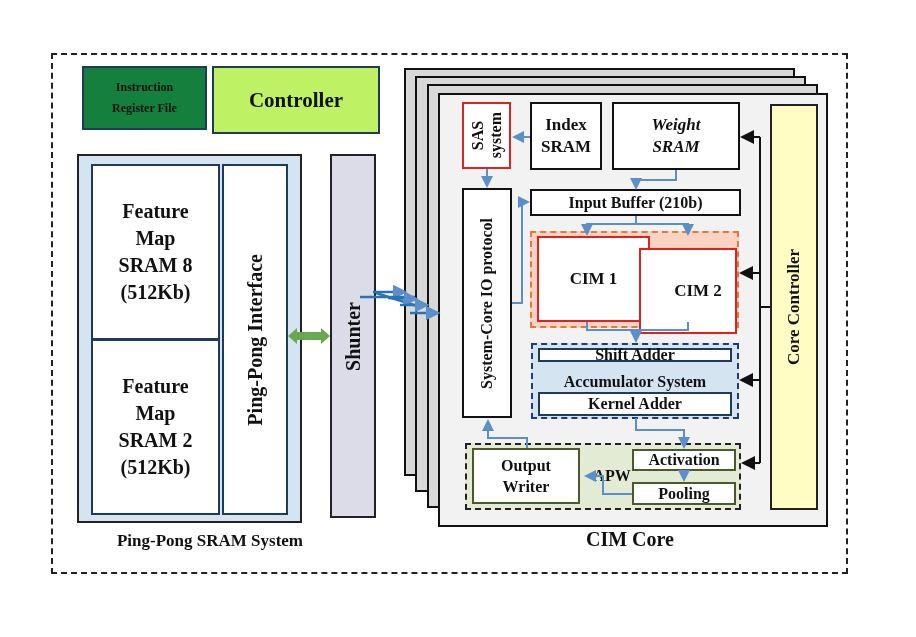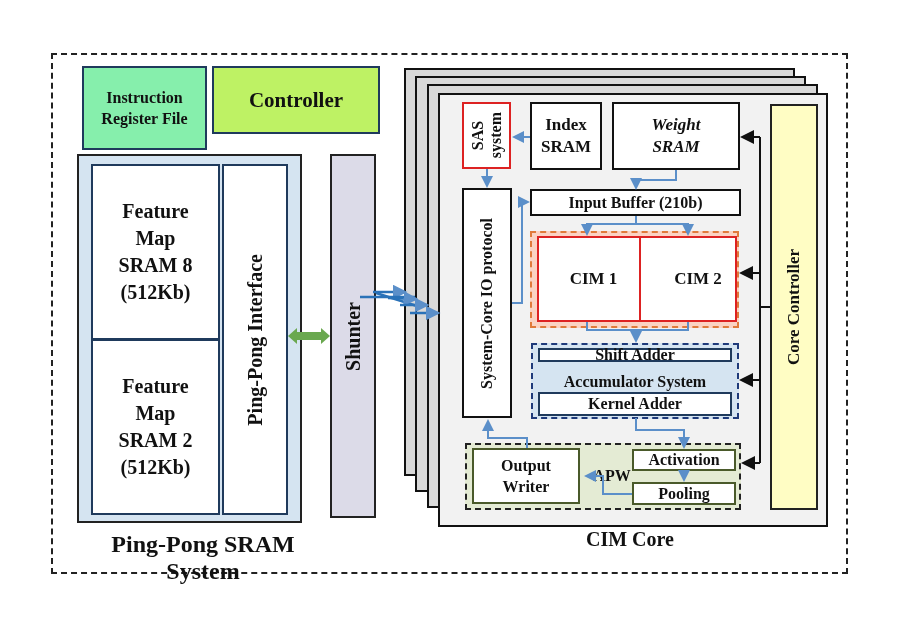--- a/index.html
+++ b/index.html
@@ -1,46 +1,46 @@
 <!DOCTYPE html>
 <html><head>
 <meta charset="utf-8">
 <style>
   html,body{margin:0;padding:0;background:#ffffff;}
   body{width:916px;height:637px;position:relative;overflow:hidden;font-family:"Liberation Serif","DejaVu Serif",serif;font-weight:bold;color:#111;}
   .abs{position:absolute;box-sizing:border-box;}
   .center{display:flex;align-items:center;justify-content:center;text-align:center;}
   .outer{left:51px;top:53px;width:797px;height:521px;border:2px dashed #222;}
-  .irf{left:82px;top:66px;width:125px;height:84px;background:#86efac;border:2px solid #1f3a5c;font-size:16px;line-height:21px;}
+  .irf{left:82px;top:66px;width:125px;height:64px;background:#15803d;border:2px solid #1f3a5c;font-size:12px;line-height:21px;}
   .ctrl{left:212px;top:66px;width:168px;height:68px;background:#bef264;border:2px solid #1f3a5c;font-size:21px;}
   .ppsys{left:77px;top:154px;width:225px;height:369px;background:#d5e4f1;border:2px solid #222;}
   .fm1{left:91px;top:164px;width:129px;height:176px;background:#fff;border:2px solid #1f3a5c;font-size:20px;line-height:27px;}
   .fm2{left:91px;top:339px;width:129px;height:176px;background:#fff;border:2px solid #1f3a5c;font-size:20px;line-height:27px;}
   .ppi{left:222px;top:164px;width:66px;height:351px;background:#fff;border:2px solid #1f3a5c;}
   .vert{writing-mode:vertical-rl;transform:rotate(180deg);white-space:nowrap;}
   .ppi span{font-size:20px;}
-  .ppsys-label{left:73px;top:531px;width:260px;font-size:24px;}
+  .ppsys-label{left:80px;top:531px;width:260px;font-size:17px;}
   .shunter{left:330px;top:154px;width:46px;height:364px;background:#dcdbe8;border:2px solid #222;}
   .shunter span{font-size:20px;}
   .layer{background:#d8d8d8;border:2px solid #111;}
   .l1{left:404px;top:68px;width:391px;height:408px;}
   .l2{left:415px;top:76px;width:391px;height:416px;}
   .l3{left:427px;top:84px;width:391px;height:424px;}
   .core{left:438px;top:93px;width:390px;height:434px;background:#f2f2f2;border:2px solid #111;}
   .cim-label{left:560px;top:528px;width:140px;font-size:20px;}
   .sas{left:462px;top:102px;width:49px;height:67px;background:#fff;border:2px solid #d22;}
   .sas span{font-size:16px;line-height:17px;}
   .idx{left:530px;top:102px;width:72px;height:68px;background:#fff;border:2px solid #111;font-size:17px;line-height:22px;}
   .wsr{left:612px;top:102px;width:128px;height:68px;background:#fff;border:2px solid #111;font-size:17px;line-height:22px;font-style:italic;}
   .scio{left:462px;top:188px;width:50px;height:230px;background:#fff;border:2px solid #111;}
   .scio span{font-size:16px;}
   .ib{left:530px;top:189px;width:211px;height:27px;background:#fff;border:2px solid #111;font-size:16px;}
   .cimgrp{left:530px;top:231px;width:209px;height:97px;background:#fbd3c3;border:2px dashed #e07a3a;}
   .cim1{left:537px;top:236px;width:113px;height:86px;background:#fff;border:2px solid #d22;font-size:17px;}
-  .cim2{left:639px;top:236px;width:98px;height:86px;background:#fff;border:2px solid #d22;font-size:17px;padding-left:20px;}
+  .cim2{left:639px;top:248px;width:98px;height:86px;background:#fff;border:2px solid #d22;font-size:17px;padding-left:20px;}
   .accgrp{left:531px;top:343px;width:208px;height:76px;background:#d5e4f1;border:2px dashed #1f3a7a;}
   .sa{left:538px;top:348px;width:194px;height:14px;background:#fff;border:2px solid #1f3a5c;font-size:16px;}
   .acclbl{left:538px;top:372px;width:194px;height:20px;font-size:16px;}
   .ka{left:538px;top:392px;width:194px;height:24px;background:#fff;border:2px solid #1f3a5c;font-size:16px;}
   .apwgrp{left:465px;top:443px;width:276px;height:67px;background:#e4ebd4;border:2px dashed #222;}
   .ow{left:472px;top:448px;width:108px;height:56px;background:#fff;border:2px solid #4a5a2a;font-size:16px;line-height:21px;}
   .act{left:632px;top:449px;width:104px;height:22px;background:#fff;border:2px solid #4a5a2a;font-size:16px;}
   .pool{left:632px;top:482px;width:104px;height:23px;background:#fff;border:2px solid #4a5a2a;font-size:16px;}
   .apwlbl{left:590px;top:466px;width:44px;height:20px;font-size:16px;}
   .cc{left:770px;top:104px;width:48px;height:406px;background:#fffdc4;border:2px solid #222;}

